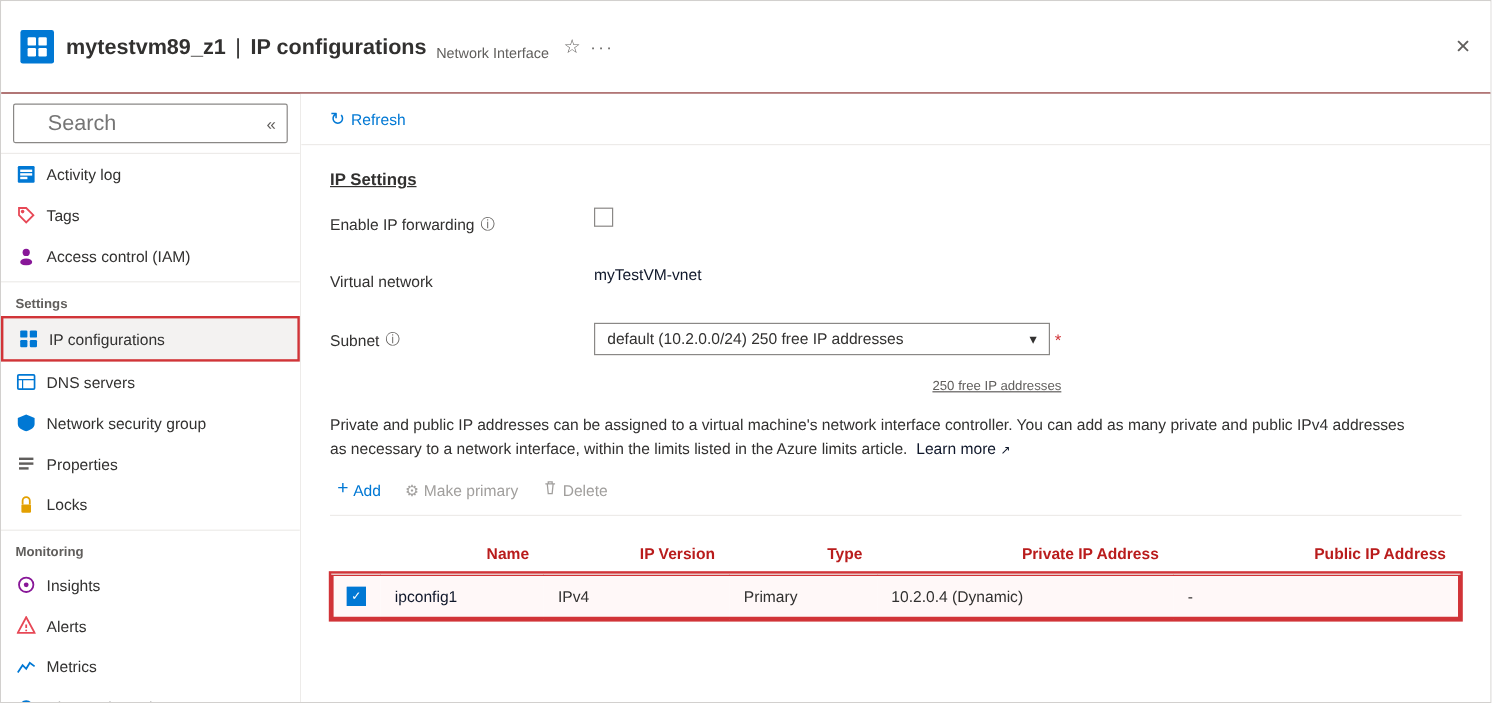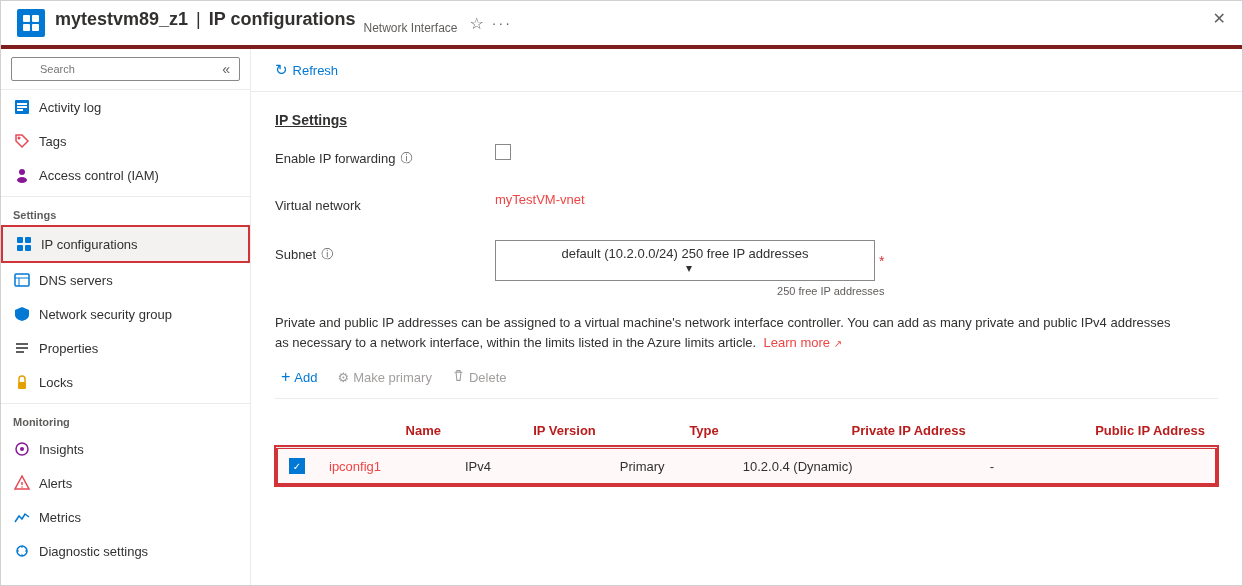--- a/index.html
+++ b/index.html
@@ -1,37 +1,37 @@
 <!DOCTYPE html>
 <html><head>
   <meta charset="utf-8">
   <style>
     * { box-sizing: border-box; margin: 0; padding: 0; font-family: 'Segoe UI', Arial, sans-serif; font-size: 13px; }
     body { background: #fff; color: #323130; overflow: hidden; }
     .app-container { display: flex; flex-direction: column; width: 1243px; height: 586px; border: 1px solid #d2d0ce; }
     
     
-    .header { display: flex; padding: 8px 16px; border-bottom: 4px solid #7f1d1d; min-height: 48px; background: #fff; }
+    .header { display: flex; align-items: center; padding: 24px 16px; border-bottom: 1px solid #7f1d1d; min-height: 48px; background: #fff; }
     .header-icon { width: 28px; height: 28px; background: #0078d4; border-radius: 2px; display: flex; align-items: center; justify-content: center; margin-right: 10px; }
     .header-title { font-size: 18px; font-weight: 600; color: #323130; }
     .header-subtitle { font-size: 12px; color: #605e5c; margin-left: 4px; align-self: flex-end; padding-bottom: 2px; }
     .header-separator { color: #323130; margin: 0 8px; font-size: 18px; font-weight: 300; }
     .header-section { font-size: 18px; font-weight: 600; color: #323130; }
     .header-actions { display: flex; align-items: center; margin-left: 12px; gap: 8px; }
     .header-star { color: #605e5c; font-size: 16px; cursor: pointer; }
     .header-ellipsis { color: #605e5c; font-size: 14px; cursor: pointer; letter-spacing: 2px; }
     .header-close { margin-left: auto; color: #605e5c; font-size: 16px; cursor: pointer; }
     
     
     .main-layout { display: flex; flex: 1; overflow: hidden; }
     
     
     .sidebar { width: 250px; border-right: 1px solid #edebe9; display: flex; flex-direction: column; overflow-y: auto; background: #fff; flex-shrink: 0; }
     .sidebar-search { padding: 8px 10px; border-bottom: 1px solid #edebe9; }
-    .sidebar-search-input { width: 100%; padding: 5px 12px 5px 28px; border: 1px solid #8a8886; border-radius: 2px; font-size: 11px; color: #a16207; position: relative; }
+    .sidebar-search-input { width: 100%; padding: 5px 12px 5px 28px; border: 1px solid #8a8886; border-radius: 2px; font-size: 18px; color: #a16207; position: relative; }
     .sidebar-search-wrapper { position: relative; }
     .sidebar-search-icon { position: absolute; left: 8px; top: 50%; transform: translateY(-50%); color: #605e5c; font-size: 13px; }
     .sidebar-collapse { position: absolute; right: 10px; top: 50%; transform: translateY(-50%); color: #605e5c; cursor: pointer; font-size: 14px; }
     .sidebar-nav { flex: 1; }
     .nav-item { display: flex; align-items: center; padding: 8px 12px; cursor: pointer; color: #323130; text-decoration: none; }
     .nav-item.selected-outline { border: 2px solid #d13438; background: #f3f2f1; }
     .nav-icon { width: 18px; height: 18px; margin-right: 8px; flex-shrink: 0; display: flex; align-items: center; justify-content: center; }
     .nav-section-label { padding: 12px 12px 4px; font-size: 11px; font-weight: 600; color: #605e5c; text-transform: none; border-top: 1px solid #edebe9; margin-top: 4px; }
 
     
@@ -42,27 +42,27 @@
     .content-body { flex: 1; overflow-y: auto; padding: 20px 24px; }
     
     .section-title { font-size: 14px; font-weight: 600; color: #323130; margin-bottom: 16px; text-decoration: underline; }
     
     .form-row { display: flex; align-items: flex-start; margin-bottom: 16px; min-height: 32px; }
     .form-label { width: 220px; flex-shrink: 0; display: flex; align-items: center; gap: 5px; padding-top: 6px; font-size: 13px; color: #323130; }
     .form-value { flex: 1; display: flex; align-items: center; }
     
     .checkbox-control { width: 16px; height: 16px; border: 1px solid #8a8886; background: #fff; display: flex; align-items: center; justify-content: center; cursor: pointer; }
     
-    .link { color: #ef4444; text-decoration: none; cursor: pointer; }
-
-    .subnet-dropdown { display: flex; align-items: center; border: 1px solid #8a8886; padding: 5px 10px; min-width: 380px; position: relative; cursor: pointer; flex-direction: column; }
+    .link { color: #0f172a; text-decoration: none; cursor: pointer; }
+
+    .subnet-dropdown { display: flex; align-items: center; border: 1px solid #8a8886; padding: 5px 10px; min-width: 380px; position: relative; cursor: pointer; }
     .subnet-dropdown-text { flex: 1; font-size: 13px; color: #323130; }
     .subnet-dropdown-arrow { color: #323130; font-size: 12px; margin-left: 8px; }
     .subnet-required { color: #d13438; margin-left: 4px; font-size: 14px; }
-    .subnet-hint { font-size: 11px; color: #605e5c; text-align: right; margin-top: 4px; }
+    .subnet-hint { font-size: 11px; color: #605e5c; text-align: right; margin-top: 20px; text-decoration: underline; }
     .subnet-wrapper { display: flex; flex-direction: column; }
 
     .info-text { font-size: 12px; color: #323130; line-height: 1.5; max-width: 900px; margin-bottom: 12px; }
 
     
     .action-bar { display: flex; align-items: center; gap: 8px; margin-bottom: 16px; padding-bottom: 8px; border-bottom: 1px solid #edebe9; }
     .action-btn { display: flex; align-items: center; gap: 4px; cursor: pointer; color: #323130; font-size: 13px; background: none; border: none; padding: 4px 6px; }
     .action-btn.disabled { color: #a19f9d; cursor: not-allowed; }
     .action-btn-primary { color: #0078d4; }
 

